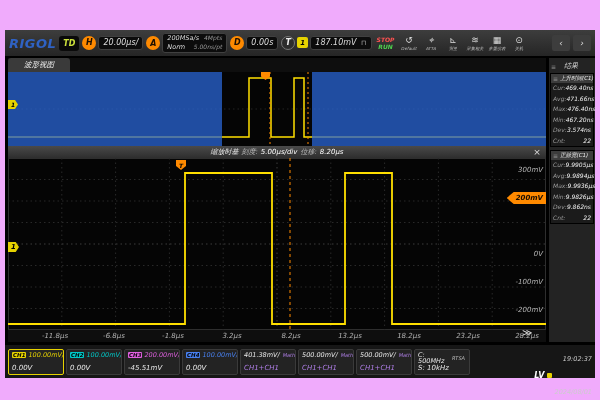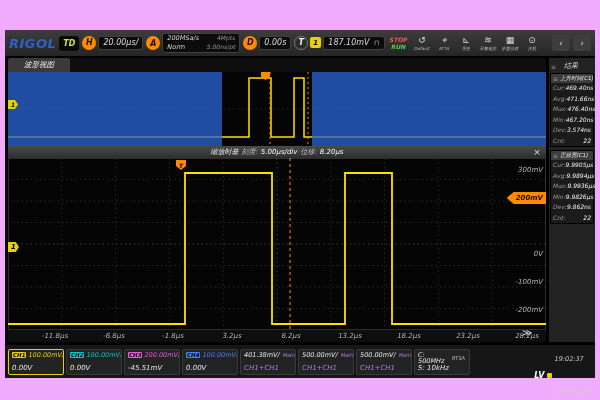--- a/index.html
+++ b/index.html
@@ -9,21 +9,21 @@
 
   
   .toolbar{position:absolute;left:0;top:0;width:590px;height:26px;background:linear-gradient(#3d3d3d,#252525);display:flex;align-items:center;gap:3px;padding:0 4px;box-sizing:border-box;}
   .logo{color:#2f62c4;font-weight:800;font-size:13px;letter-spacing:.5px;}
   .mode-badge{background:#0a0a0a;color:#cde23c;font-size:8px;font-weight:bold;padding:3px 4px;border-radius:3px;}
   .knob{width:14px;height:14px;border-radius:50%;background:#ff8a00;color:#201000;font-size:8px;font-weight:bold;display:flex;align-items:center;justify-content:center;flex:0 0 auto;}
   .knob.t{background:#2c2c2c;color:#eee;border:1px solid #777;width:12px;height:12px;}
   .grp{display:flex;align-items:center;gap:2px;}
   .valbox{background:#0c0c0c;border:1px solid #404040;border-radius:3px;color:#ddd;font-size:8px;padding:2px 4px;white-space:nowrap;line-height:1.1;}
   .acqbox{display:flex;flex-direction:column;padding:1px 4px;font-size:6.5px;gap:1px;}
-  .acqrow{display:flex;justify-content:space-between;gap:18px;}
+  .acqrow{display:flex;justify-content:space-between;gap:5px;}
   .dim{color:#999;font-size:6px;}
   .trigsrc{width:11px;height:11px;background:#e6d200;color:#000;font-size:7px;font-weight:bold;display:flex;align-items:center;justify-content:center;border-radius:2px;}
   .slope{color:#aaa;font-size:7px;margin-left:2px;}
   .runstate{display:flex;flex-direction:column;align-items:center;line-height:1.2;font-size:6px;font-weight:bold;margin:0 2px;}
   .runstate .stop{color:#ff5252;}
   .runstate .run{color:#4fd34f;}
   .tbtn{width:19px;height:22px;display:flex;flex-direction:column;align-items:center;justify-content:center;gap:1px;color:#ddd;}
   .tbtn .ticon{font-size:9px;line-height:1;}
   .tbtn .tlbl{font-size:5px;color:#bbb;line-height:1;white-space:nowrap;transform:scale(.85);}
   .spacer{flex:1;}
@@ -70,21 +70,21 @@
   .ch4 .badge{background:#4880f0;color:#000;}
   .ch4 .scale{color:#4880f0;}
   .mth .scale{color:#e8e8e8;}
   .mth .badge{color:#b07fe8;background:none;font-size:5px;margin-left:auto;font-weight:normal;}
   .mth .r2{color:#b07fe8;}
   .rtsa .r1{color:#e8e8e8;}
   .rtsa .badge{color:#bbb;background:none;margin-left:auto;font-size:5px;font-weight:normal;}
   .clock{margin-left:auto;display:flex;align-items:center;gap:3px;margin-top:28px;}
   .pwr{color:#fff;font-size:8px;font-weight:bold;display:flex;align-items:center;gap:2px;}
   .pwr-dot{width:5px;height:5px;background:#e6d200;border-radius:1px;}
-  .dt{display:flex;flex-direction:column;align-items:flex-start;color:#ccc;font-size:6.5px;line-height:1.25;gap:24px;}
+  .dt{display:flex;flex-direction:column;align-items:flex-end;color:#ccc;font-size:6.5px;line-height:1.25;gap:24px;}
 
   
   .results{position:absolute;left:543px;top:28px;width:47px;height:284px;background:#232323;border-left:1px solid #000;box-sizing:border-box;padding:1px;}
   .res-header{display:flex;align-items:center;gap:8px;color:#ddd;font-size:7px;padding:2px 1px;}
   .card{background:#1b1b1b;border:1px solid #000;margin-bottom:3px;}
   .card-h{background:#3c3c3c;display:flex;align-items:center;gap:2px;padding:1px 2px;color:#eee;font-size:5.5px;white-space:nowrap;}
   .crow{display:flex;justify-content:space-between;padding:0 2px;font-size:6px;line-height:10.5px;}
   .crow .cl{color:#9a9a9a;}
   .crow .cv{color:#f0f0f0;}
 </style>

